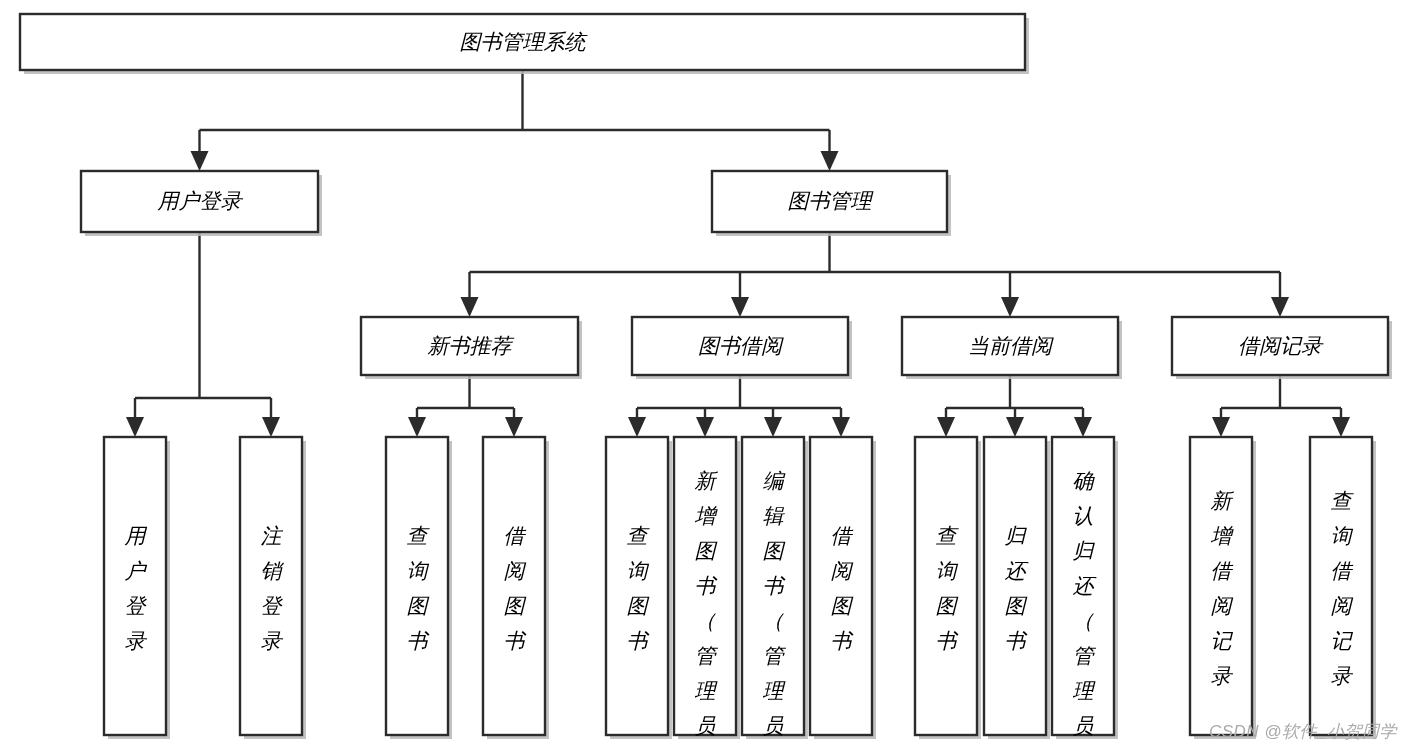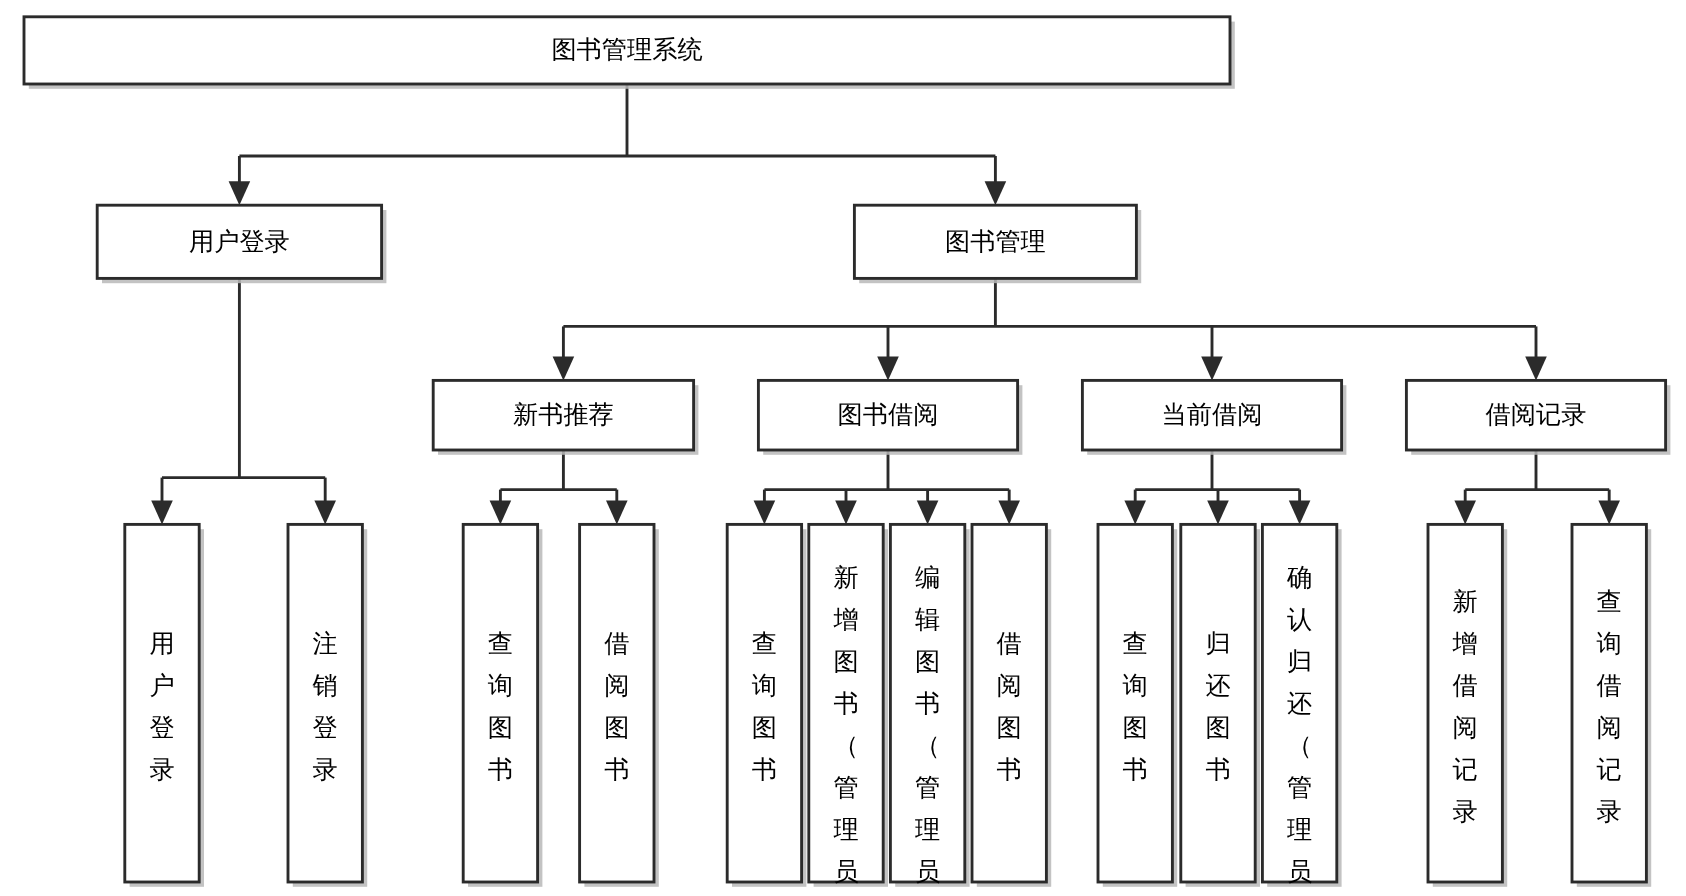--- a/index.html
+++ b/index.html
@@ -9,20 +9,21 @@
   }
   body {
     font-family: "Liberation Sans", "DejaVu Sans", sans-serif;
   }
   #stage {
     position: relative;
     width: 1405px;
     height: 747px;
     background: #ffffff;
     overflow: hidden;
+    font-style: italic;
   }
   svg.diagram {
     position: absolute;
     left: 0;
     top: 0;
     width: 1405px;
     height: 747px;
     display: block;
   }
   .node-rect {
@@ -223,13 +224,14 @@
           <rect x="1190" y="437" width="62" height="298" class="node-rect"></rect>
           <text x="1221" y="508.3" class="node-label-v"><tspan x="1221" dy="0">新</tspan><tspan x="1221" dy="35">增</tspan><tspan x="1221" dy="35">借</tspan><tspan x="1221" dy="35">阅</tspan><tspan x="1221" dy="35">记</tspan><tspan x="1221" dy="35">录</tspan></text>
         </g>
         <g>
           <rect x="1314" y="441" width="62" height="298" class="node-shadow"></rect>
           <rect x="1310" y="437" width="62" height="298" class="node-rect"></rect>
           <text x="1341" y="508.3" class="node-label-v"><tspan x="1341" dy="0">查</tspan><tspan x="1341" dy="35">询</tspan><tspan x="1341" dy="35">借</tspan><tspan x="1341" dy="35">阅</tspan><tspan x="1341" dy="35">记</tspan><tspan x="1341" dy="35">录</tspan></text>
         </g>
       </g>
   </svg>
+  <div class="watermark">CSDN @软件_小贺同学</div>
 </div>
 
 </body></html>

